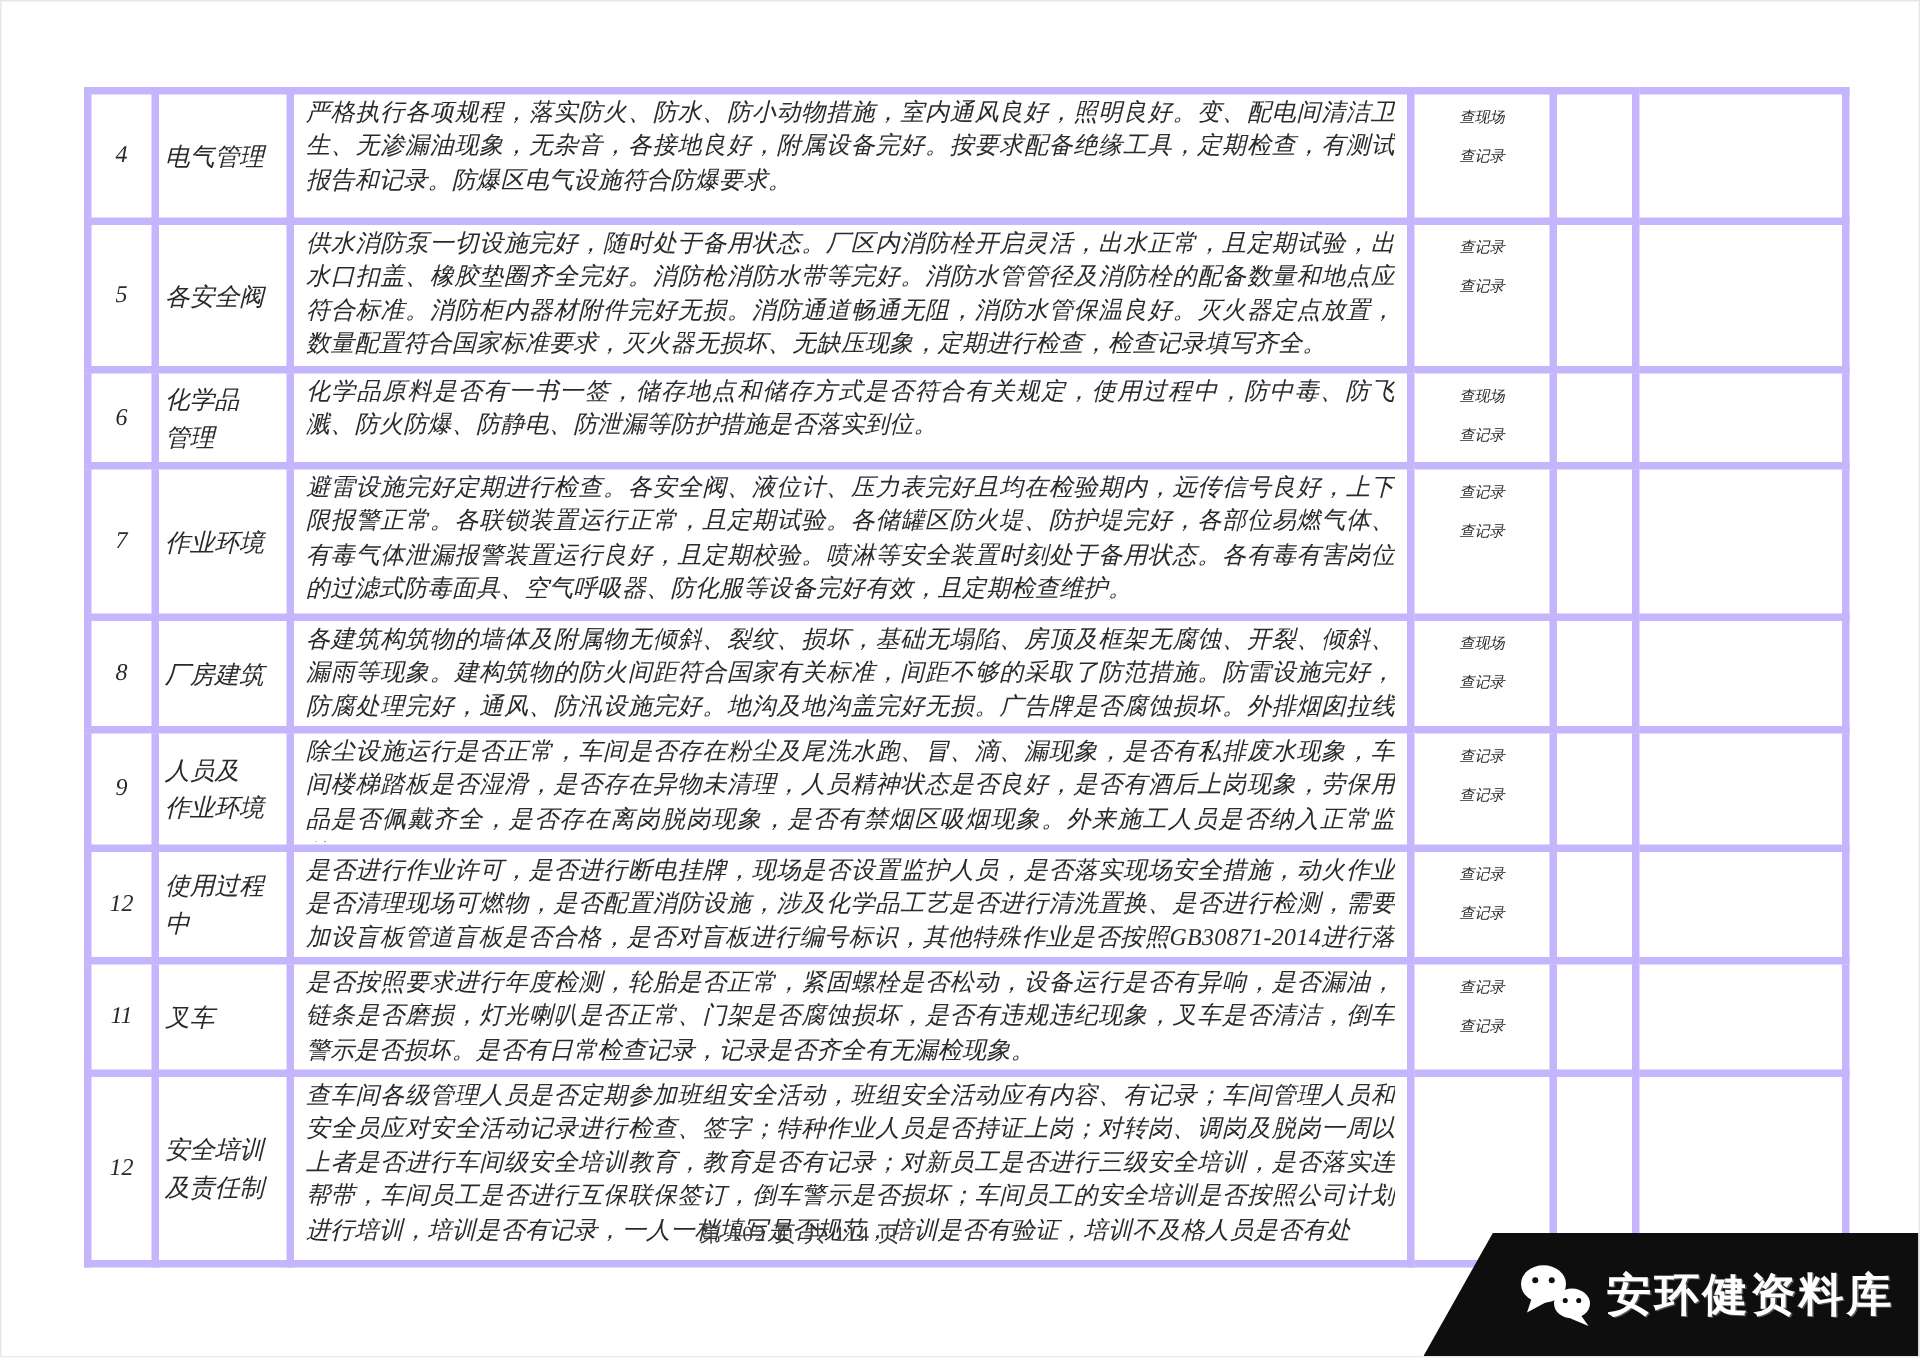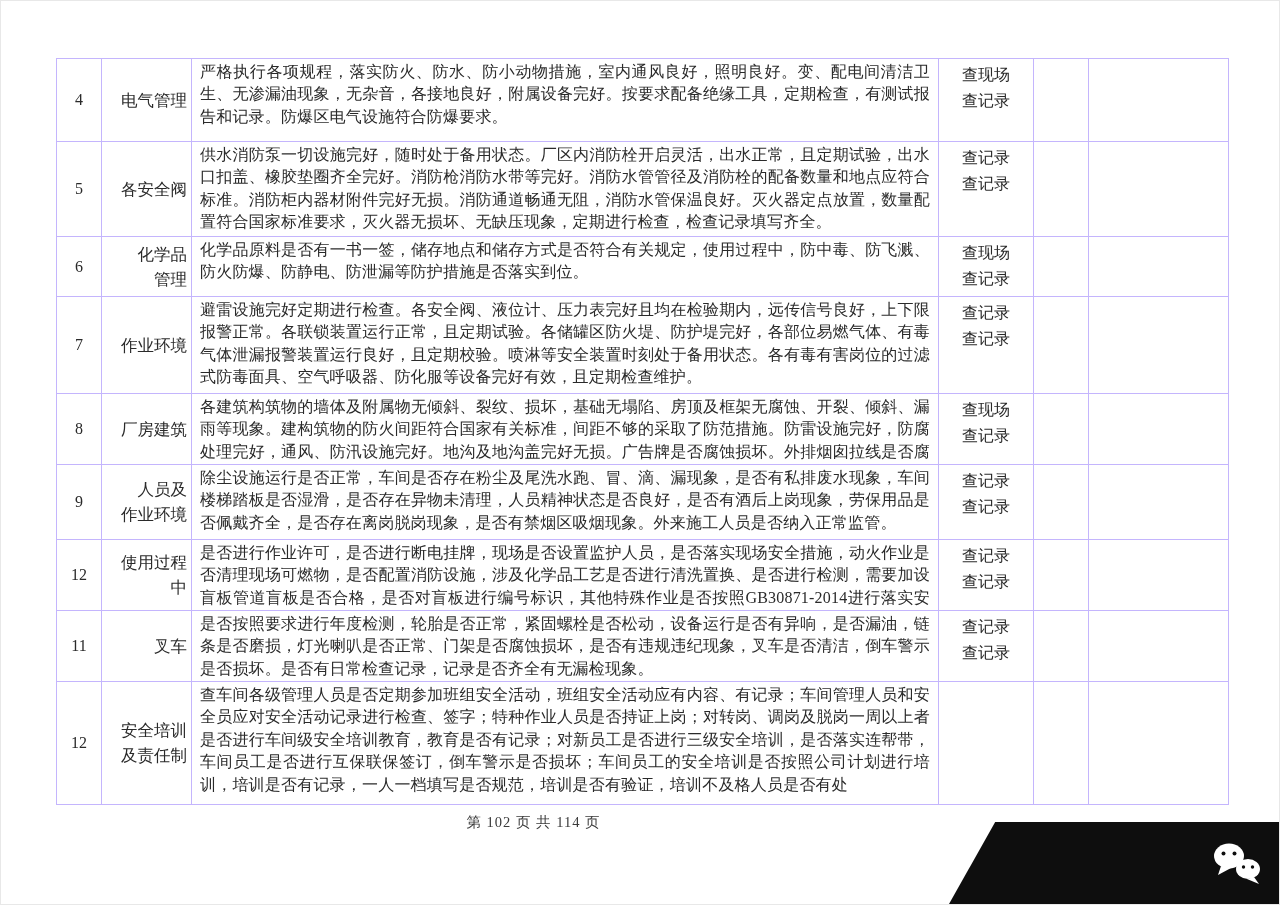--- a/index.html
+++ b/index.html
@@ -16,29 +16,30 @@
     border: 1px solid #e8e8e8;
   }
   table.doc-table {
     position: absolute;
     left: 55px; top: 57px;
     width: 1172px;
     border-collapse: collapse;
     table-layout: fixed;
   }
   table.doc-table td {
-    border: 1px solid #c4b5fd;
+    border: 5px solid #c4b5fd;
+    font-style: italic;
   }
   td.num-cell {
     text-align: center;
     vertical-align: middle;
     font-size: 16px;
   }
   td.cat-cell {
-    text-align: right;
+    text-align: left;
     vertical-align: middle;
     font-size: 16.5px;
     line-height: 25px;
     white-space: pre-line;
     padding: 0 4px;
   }
   td.content-cell {
     vertical-align: top;
     padding: 2px 8px;
     font-size: 16px;
@@ -47,21 +48,21 @@
     overflow: hidden;
     line-height: 22.4px;
     text-align: justify;
     word-break: break-all;
     letter-spacing: 0.2px;
   }
   td.method-cell {
     vertical-align: top;
     text-align: center;
     padding-top: 3px;
-    font-size: 16px;
+    font-size: 10px;
     line-height: 26px;
     white-space: pre-line;
   }
   .footer-pagenum {
     position: absolute;
     left: 0; top: 812px;
     width: 1025px;
     text-align: center;
     font-size: 14.5px;
     color: #3a3a3a;
@@ -219,15 +220,16 @@
     <svg class="wechat-icon" viewBox="0 0 52 46" xmlns="http://www.w3.org/2000/svg">
       <ellipse cx="18" cy="16" rx="15" ry="12.5" fill="#ffffff"></ellipse>
       <polygon points="10,26 7,35 20,28" fill="#ffffff"></polygon>
       <circle cx="12.5" cy="13.5" r="2" fill="#0e0e0e"></circle>
       <circle cx="23.5" cy="13.5" r="2" fill="#0e0e0e"></circle>
       <ellipse cx="37" cy="29" rx="12" ry="10" fill="#ffffff"></ellipse>
       <polygon points="43,37 48,44 36,39" fill="#ffffff"></polygon>
       <circle cx="32.5" cy="27" r="1.7" fill="#0e0e0e"></circle>
       <circle cx="41.5" cy="27" r="1.7" fill="#0e0e0e"></circle>
     </svg>
+    <span class="brand-text">安环健资料库</span>
   </div>
 
 </div>
 
 </body></html>

